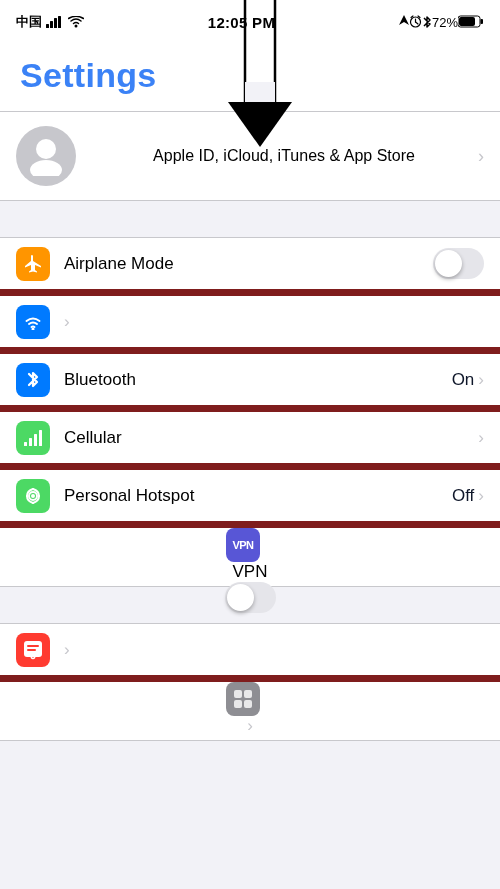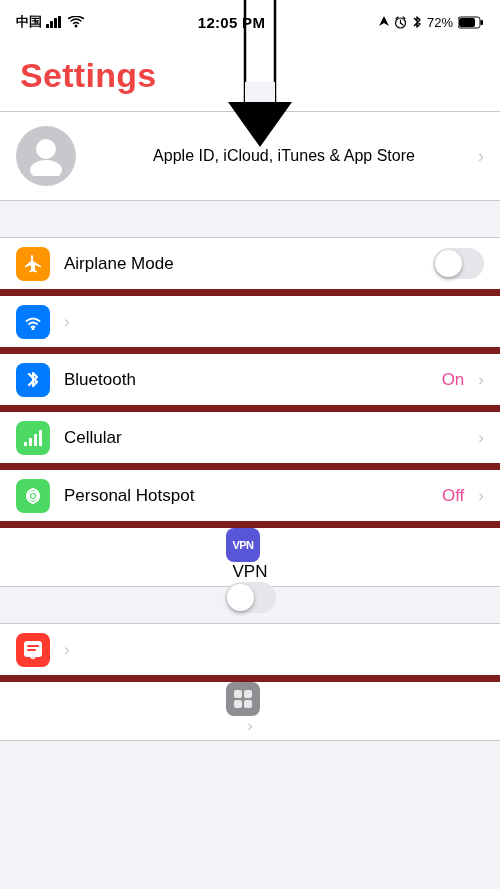--- a/index.html
+++ b/index.html
@@ -28,36 +28,34 @@
       align-items: center;
       gap: 4px;
     }
     .status-center {
       font-size: 15px;
       font-weight: 600;
       letter-spacing: 0.3px;
     }
     .status-right {
       display: flex;
-      align-items: center;
-      gap: 5px;
       font-size: 13px;
     }
     .battery-text { font-size: 13px; font-weight: 500; }
 
     
     .page-header {
       background: #fff;
       padding: 12px 20px 16px 20px;
       border-bottom: 1px solid #c8c8cc;
     }
     .page-title-text {
       font-size: 34px;
       font-weight: 700;
-      color: #ef4444;
+      color: #3b82f6;
       letter-spacing: 0.3px;
     }
     .arrow-svg {
       position: absolute;
       top: -130px;
       left: 220px;
       z-index: 10;
       pointer-events: none;
     }
 
@@ -147,22 +145,22 @@
     .icon-red { background: #ff3b30; }
     .icon-gray { background: #8e8e93; }
 
     .settings-label {
       flex: 1;
       font-size: 17px;
       color: #000;
     }
     .settings-value {
       font-size: 17px;
-      color: #ec4899;
-      margin-right: 14px;
+      color: #0f172a;
+      margin-right: 4px;
     }
     .chevron {
       color: #c7c7cc;
       font-size: 17px;
       font-weight: 300;
     }
 
     
     .toggle {
       width: 51px;

